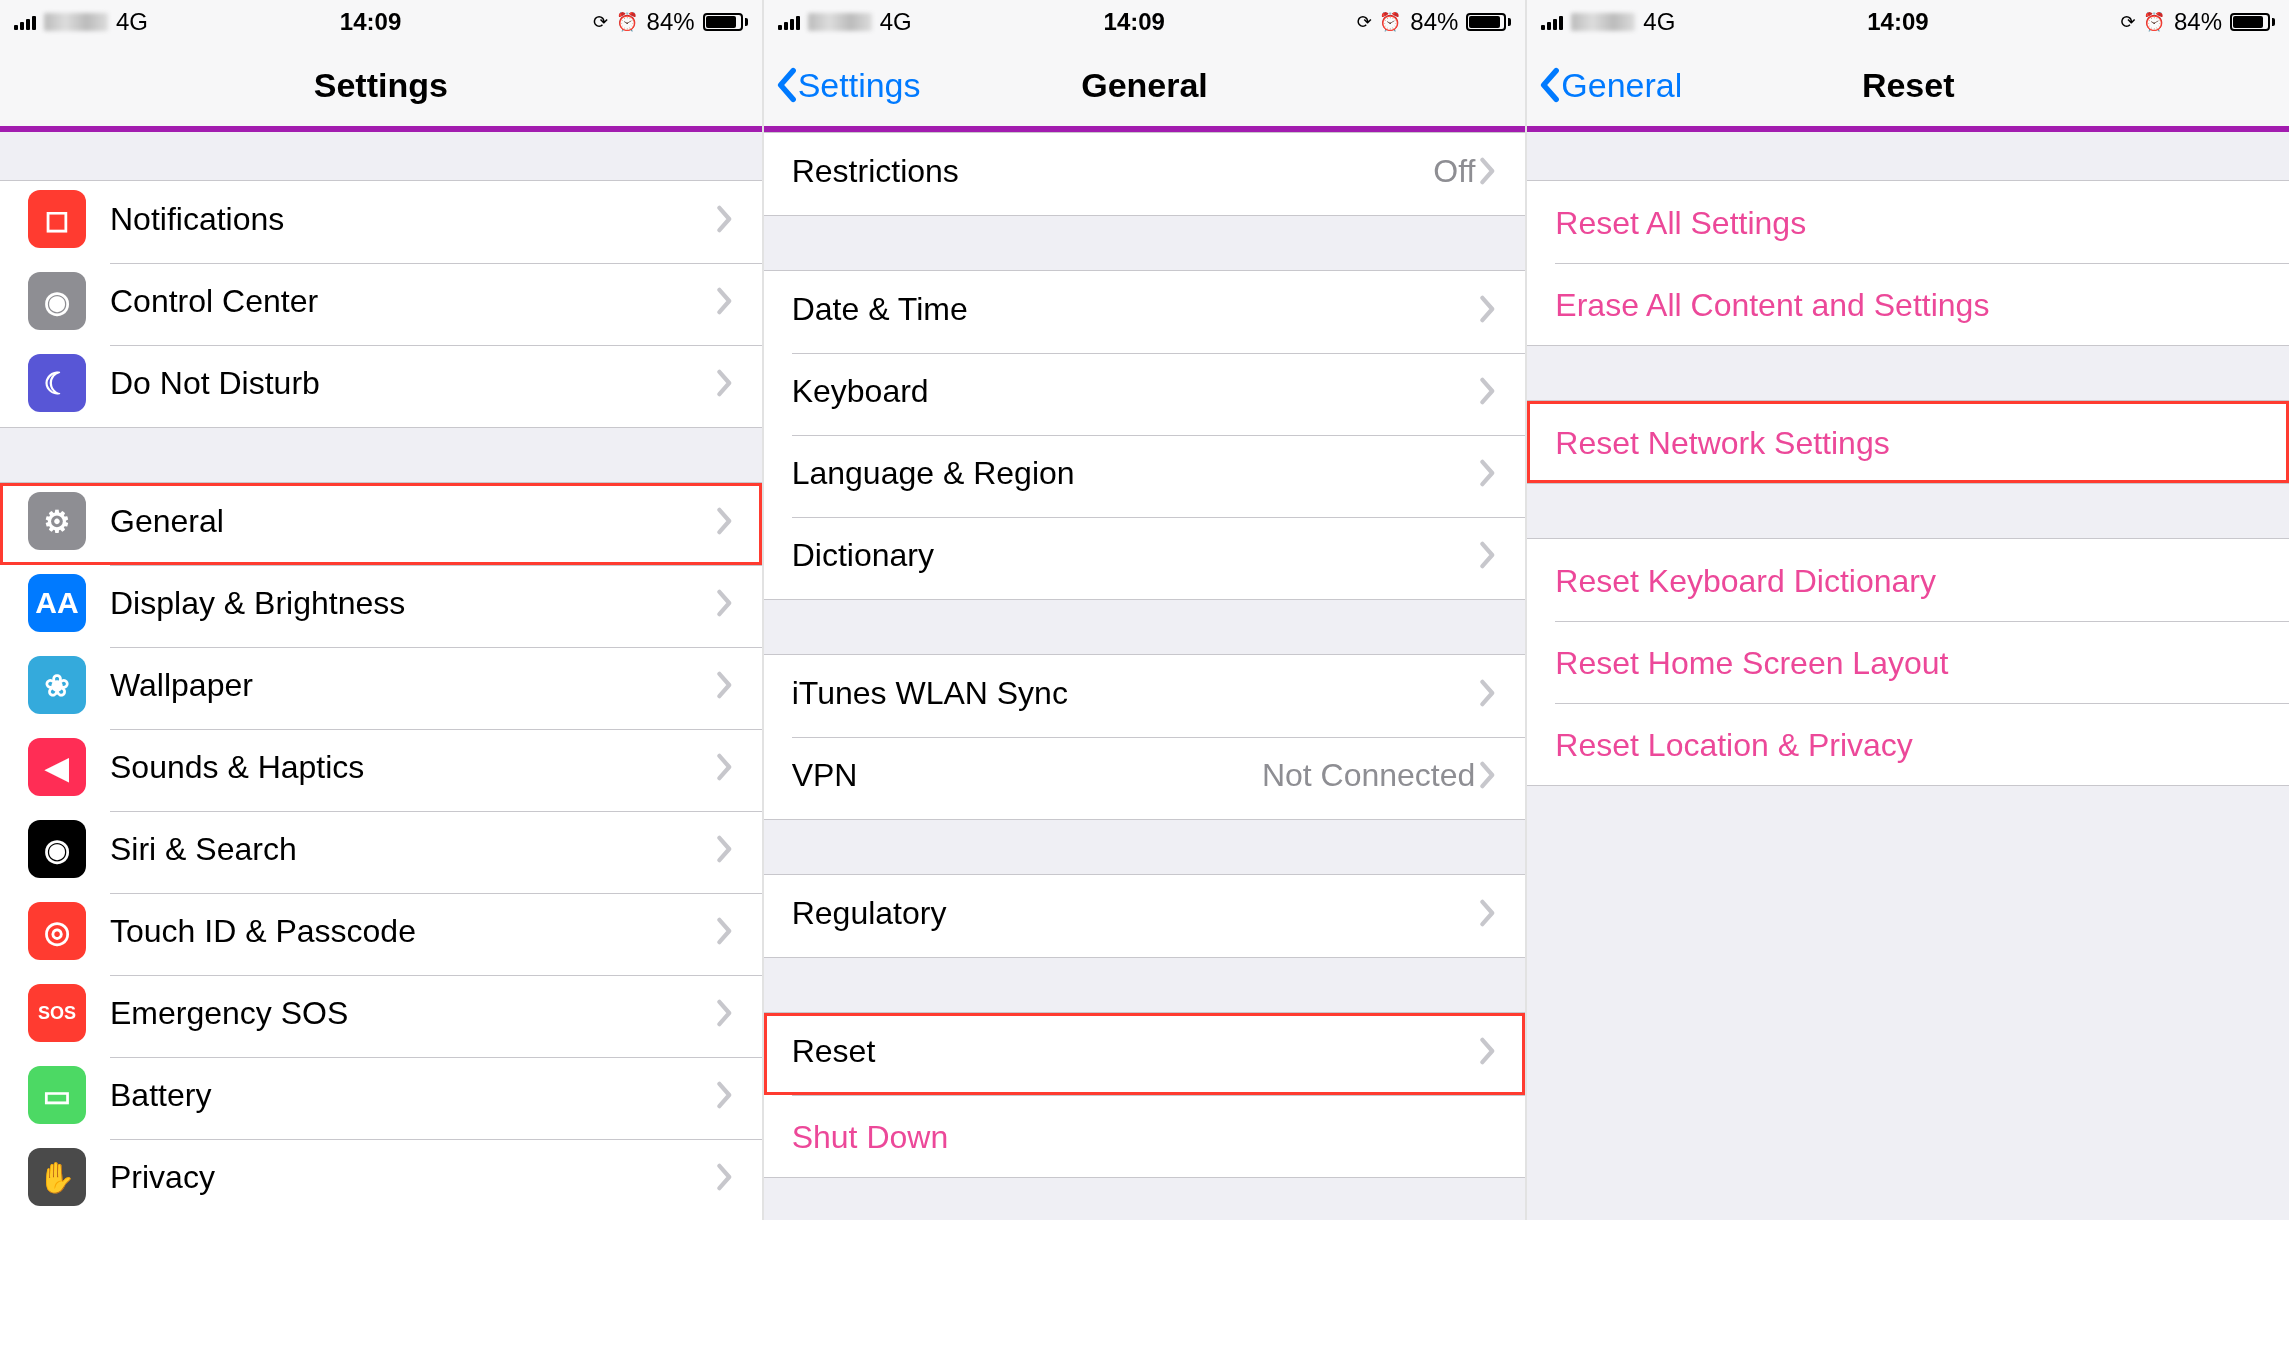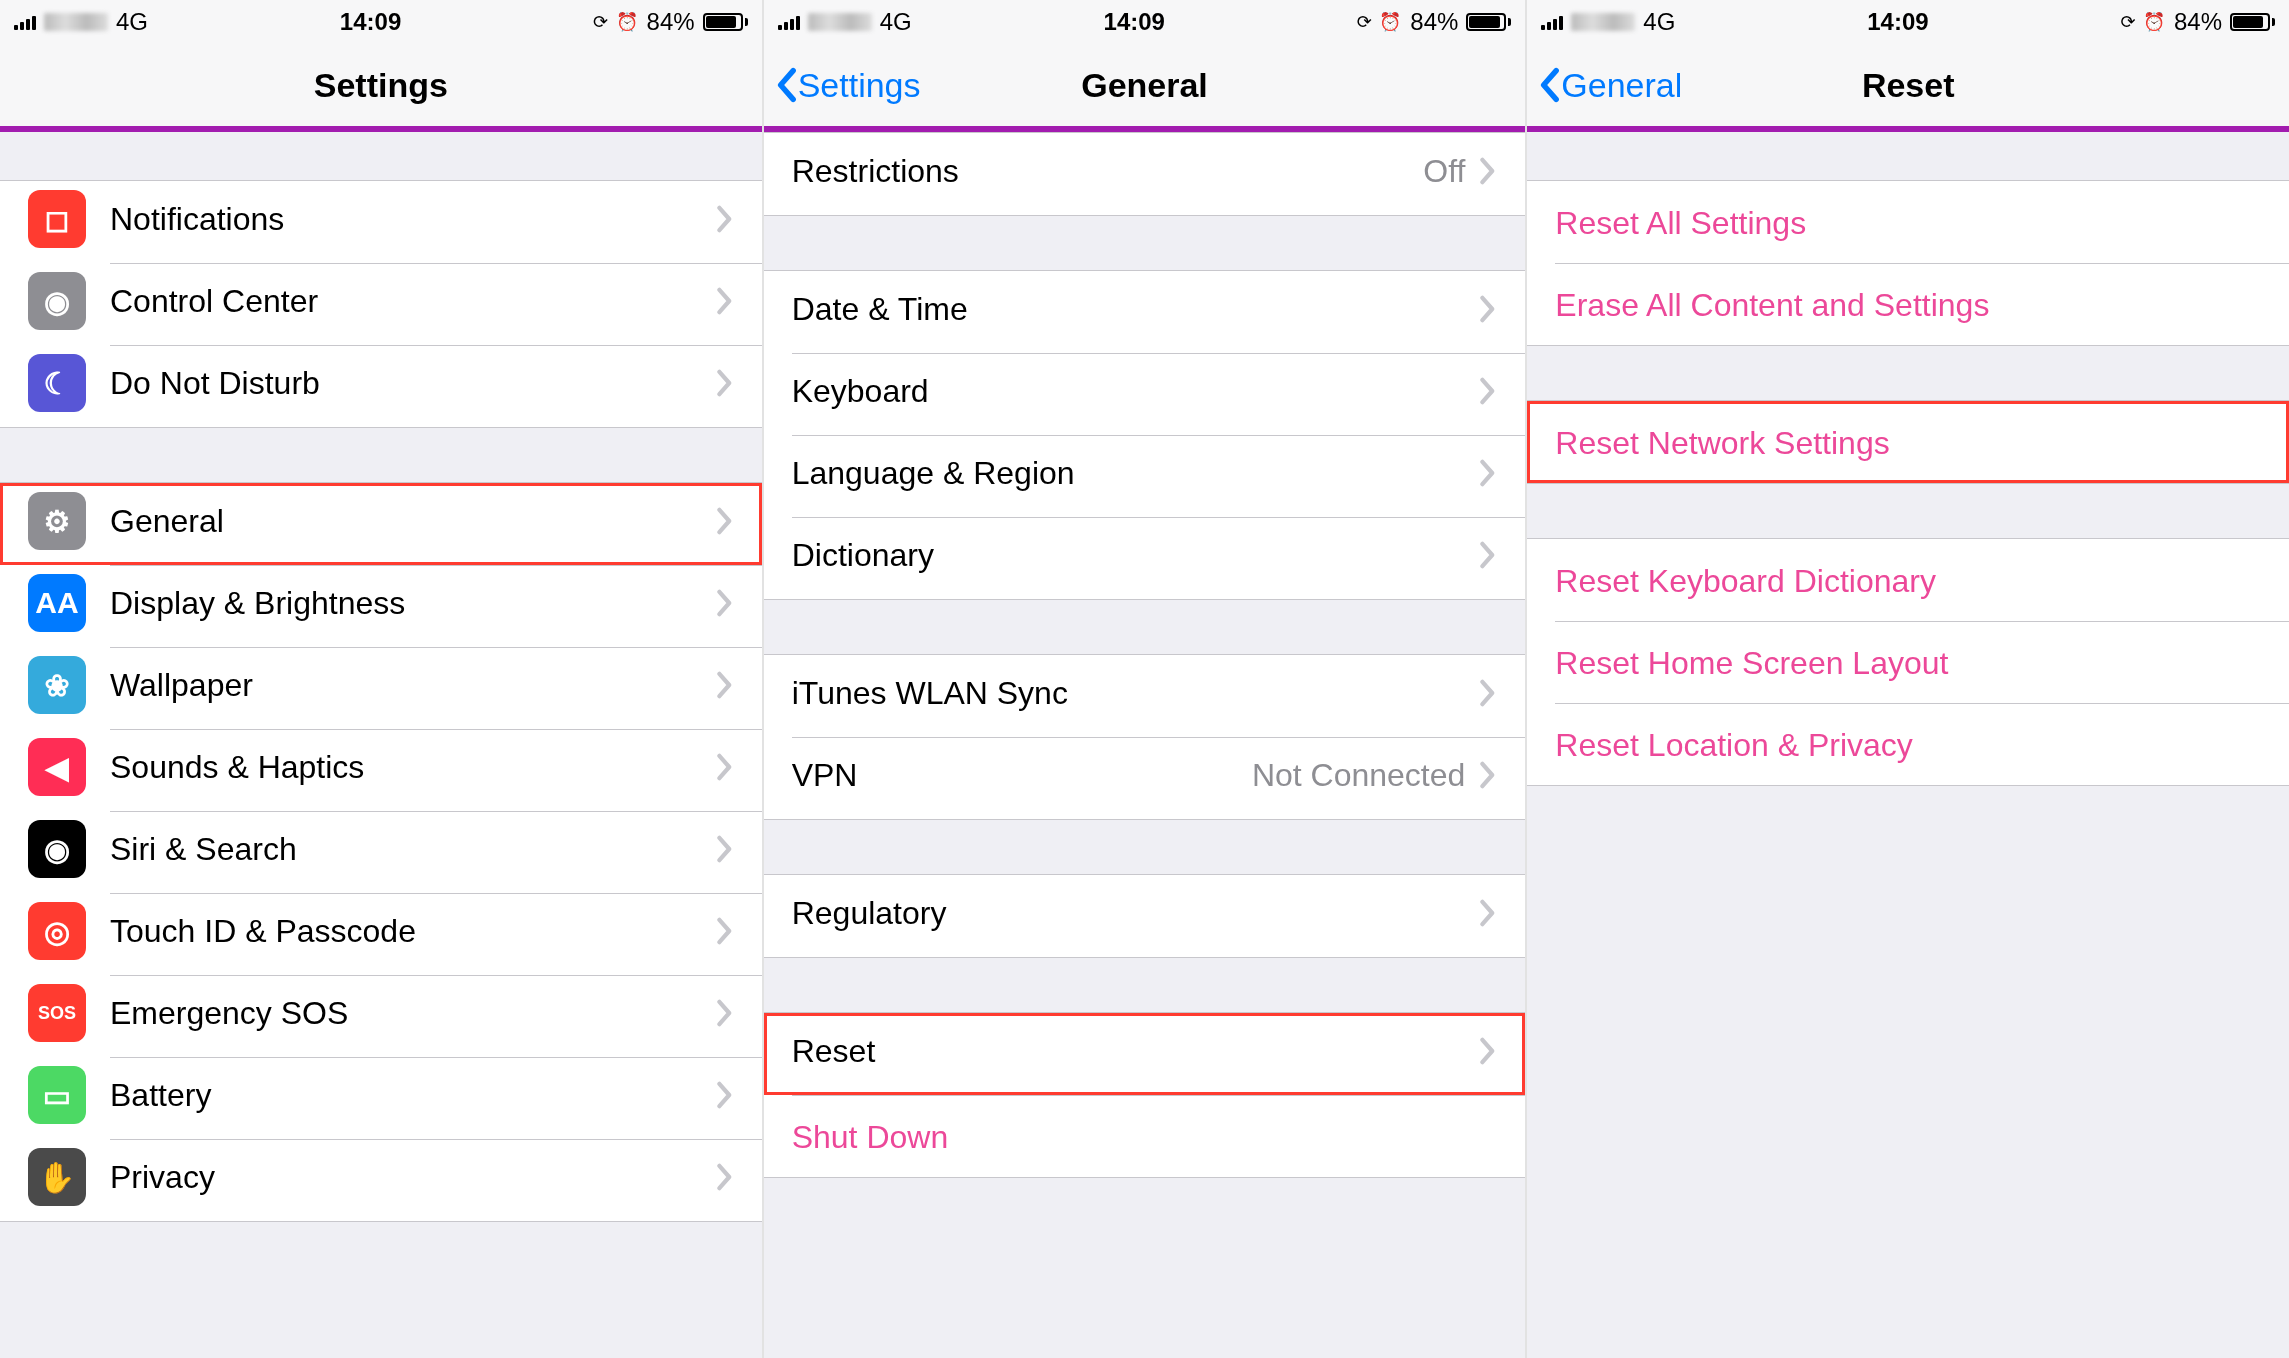--- a/index.html
+++ b/index.html
@@ -1,17 +1,17 @@
 <!DOCTYPE html>
 <html><head>
 <meta charset="utf-8">
 <style>
   * { box-sizing: border-box; margin: 0; padding: 0; }
   html, body { width: 2289px; height: 1358px; font-family: -apple-system, "Helvetica Neue", Helvetica, Arial, sans-serif; background: #fff; }
-  .panels { display: flex; width: 2289px; height: 1358px; }
+  .panels { display: flex; width: 2289px; height: 1220px; }
   .panel { flex: 1 1 0; display: flex; flex-direction: column; border-right: 2px solid #e2e2e2; background: #efeff4; overflow: hidden; }
   .panel:last-child { border-right: none; }
 
   
   .status-bar { height: 44px; background: #f7f7f8; display: flex; align-items: center; justify-content: space-between; padding: 0 14px; font-size: 24px; font-weight: 500; color: #000; }
   .sb-left, .sb-right { display: flex; align-items: center; gap: 8px; }
   .sb-center { font-weight: 600; }
   .signal-icon { display: inline-flex; align-items: flex-end; gap: 2px; height: 16px; }
   .signal-icon span { width: 4px; background: #000; border-radius: 1px; }
   .signal-icon span:nth-child(1){height:5px} .signal-icon span:nth-child(2){height:8px} .signal-icon span:nth-child(3){height:11px} .signal-icon span:nth-child(4){height:14px}
@@ -32,21 +32,21 @@
   .list { flex:1; overflow-y:hidden; }
   .group-gap { height: 54px; background:#efeff4; }
   .group-gap.first { height: 48px; }
   .group { background:#fff; border-top:1px solid #c8c7cc; border-bottom:1px solid #c8c7cc; }
   .row { display:flex; align-items:center; min-height:82px; padding:0 28px 6px 28px; position:relative; cursor:pointer; background:#fff; }
   .row + .row::before { content:""; position:absolute; top:0; left:110px; right:0; height:1px; background:#c8c7cc; }
   .row.noicon + .row.noicon::before { left:28px; }
   .row .icon { width:58px; height:58px; border-radius:12px; margin-right:24px; flex:0 0 auto; display:flex; align-items:center; justify-content:center; font-size:32px; color:#fff; }
   .row .label { font-size:32px; color:#000; flex:1; }
   .row .label.link { color:#ec4899;margin-top:8px; }
-  .row .value { font-size:32px; color:#8e8e93; margin-right:14px; }
+  .row .value { font-size:32px; color:#8e8e93; margin-right:4px; }
   .row .chevron { color:#c7c7cc; display:flex; align-items:center; }
   .row .chevron svg { width:18px; height:28px; }
   .row.highlight { outline:3px solid #ff3b30; outline-offset:-3px; z-index:2; }
 
   
   .bg-red{background:#ff3b30}.bg-gray{background:#8e8e93}.bg-indigo{background:#5856d6}
   .bg-blue{background:#007aff}.bg-teal{background:#34aadc}.bg-pink{background:#ff2d55}
   .bg-black{background:#000}.bg-green{background:#4cd964}.bg-darkgray{background:#4a4a4a}
 
   .panel3 .row + .row::before { left:28px; }

